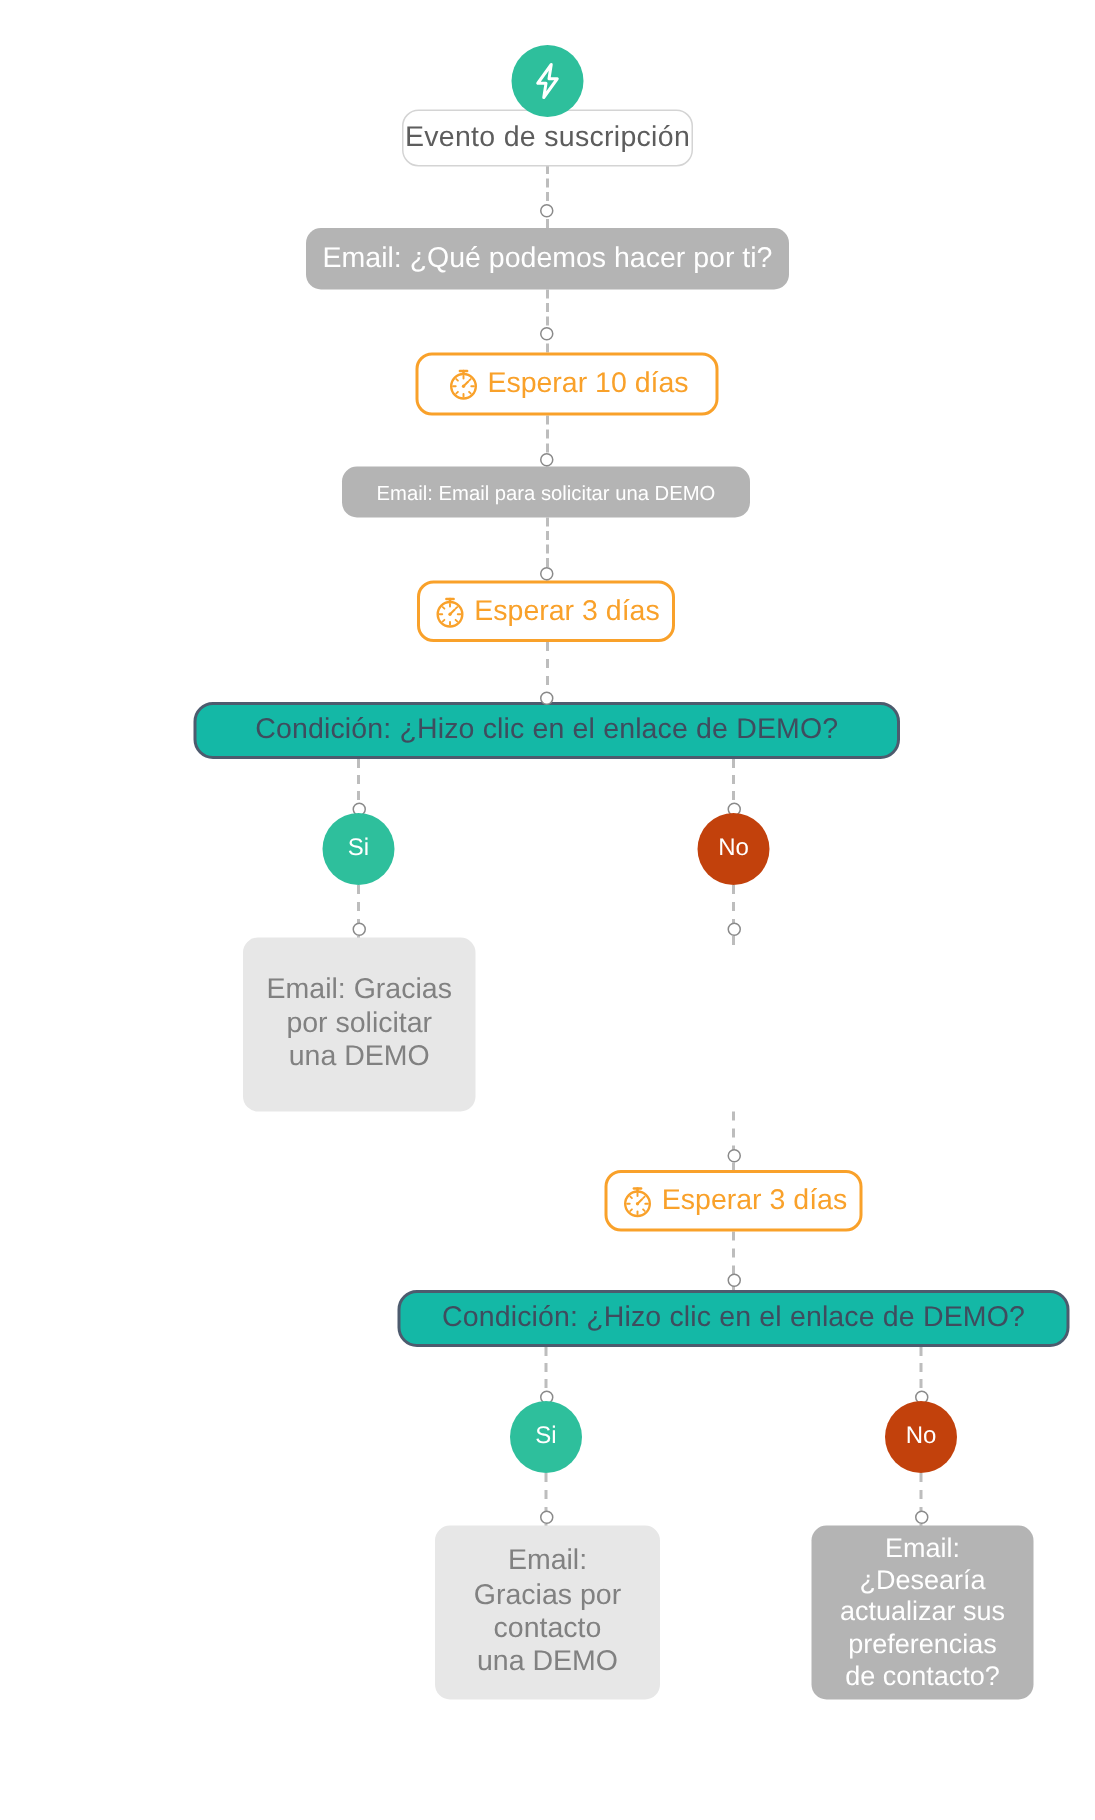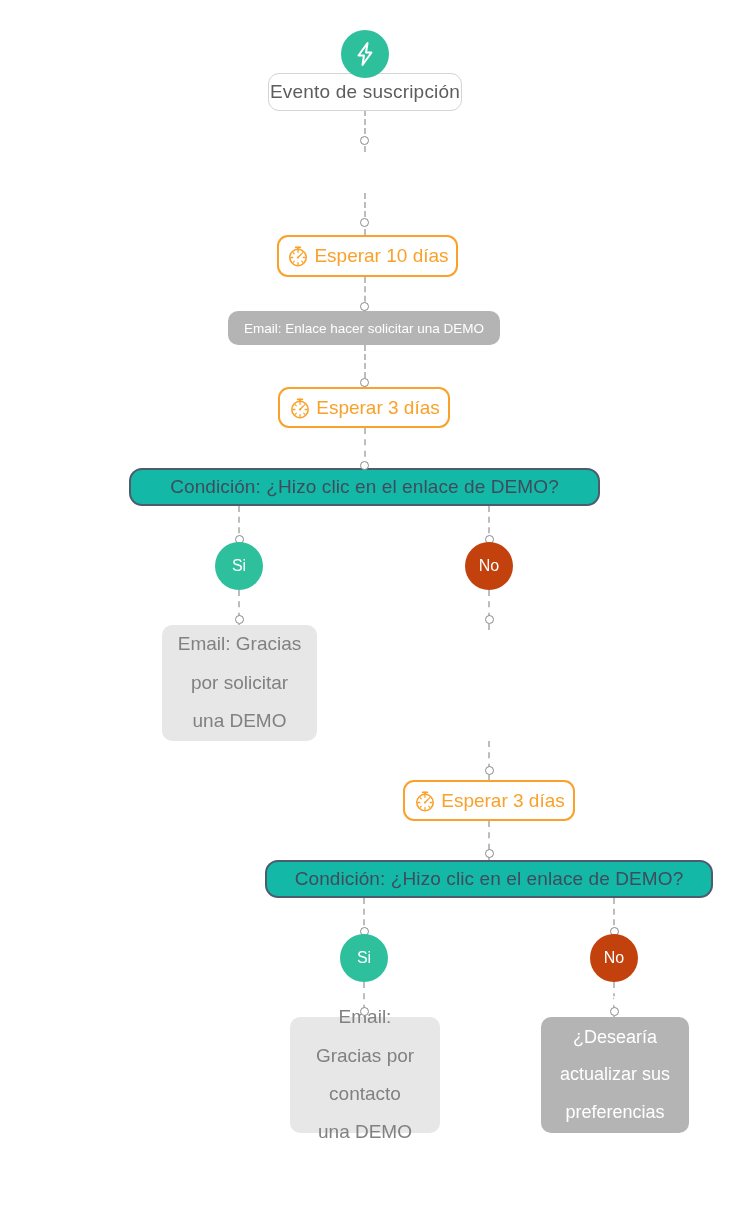--- a/index.html
+++ b/index.html
@@ -113,21 +113,21 @@
     display: flex;
     align-items: center;
     justify-content: center;
     color: #ffffff;
     font-size: 16px;
     z-index: 3;
   }
   .branch-yes { background: #2ebf9c; }
   .branch-no  { background: #c2410c; }
 
-  .ml { line-height: 1.18; gap: 16px; }
+  .ml { line-height: 1.18; }
 </style>
 </head>
 <body>
 
 <div id="canvas">
 
   <div class="conn" style="left:364px; top:110px; height:42px;"></div>
   <div class="dot" style="left:360px; top:136px;"></div>
 
   <div class="conn" style="left:364px; top:193px; height:42px;"></div>
@@ -170,42 +170,45 @@
 
   <div class="bolt-circle" style="left:341px; top:30px;">
     <svg width="24" height="26" viewBox="0 0 24 26">
       <path d="M14.5 2 L5.5 14.5 L11 14.5 L9.5 24 L18.5 11.5 L13 11.5 Z" fill="none" stroke="#ffffff" stroke-width="2" stroke-linejoin="round" stroke-linecap="round"></path>
     </svg>
   </div>
   <div class="node node-trigger" style="left:268px; top:73px; width:194px; height:38px;">
     <span>Evento de suscripción</span>
   </div>
 
-
-  <div class="node node-wait" style="left:277px; top:235px; width:181px; height:42px;">
+  <div class="node node-email-dark" style="left:204px; top:152px; width:322px; height:41px; font-size:19px;">
+    <span>Email: ¿Qué podemos hacer por ti?</span>
+  </div>
+
+  <div class="node node-wait" style="left:277px; top:235px; width:202px; height:42px;">
     <svg width="24" height="24" viewBox="0 0 24 24">
       <circle cx="12" cy="13.5" r="8.2" fill="none" stroke="#f9a12a" stroke-width="1.6"></circle>
       <circle cx="12" cy="13.5" r="1.1" fill="#f9a12a"></circle>
       <line x1="12" y1="13.5" x2="15" y2="10.5" stroke="#f9a12a" stroke-width="1.4" stroke-linecap="round"></line>
       <line x1="12" y1="6.6" x2="12" y2="8.3" stroke="#f9a12a" stroke-width="1.3" stroke-linecap="round"></line>
       <line x1="12" y1="18.7" x2="12" y2="20.4" stroke="#f9a12a" stroke-width="1.3" stroke-linecap="round"></line>
       <line x1="5.1" y1="13.5" x2="6.8" y2="13.5" stroke="#f9a12a" stroke-width="1.3" stroke-linecap="round"></line>
       <line x1="17.2" y1="13.5" x2="18.9" y2="13.5" stroke="#f9a12a" stroke-width="1.3" stroke-linecap="round"></line>
       <line x1="7.2" y1="8.7" x2="8.3" y2="9.8" stroke="#f9a12a" stroke-width="1.2" stroke-linecap="round"></line>
       <line x1="15.7" y1="17.2" x2="16.8" y2="18.3" stroke="#f9a12a" stroke-width="1.2" stroke-linecap="round"></line>
       <line x1="16.8" y1="8.7" x2="15.7" y2="9.8" stroke="#f9a12a" stroke-width="1.2" stroke-linecap="round"></line>
       <line x1="8.3" y1="17.2" x2="7.2" y2="18.3" stroke="#f9a12a" stroke-width="1.2" stroke-linecap="round"></line>
       <line x1="9.6" y1="3.3" x2="14.4" y2="3.3" stroke="#f9a12a" stroke-width="1.7" stroke-linecap="round"></line>
       <line x1="12" y1="3.3" x2="12" y2="5.3" stroke="#f9a12a" stroke-width="1.7" stroke-linecap="round"></line>
     </svg>
     <span class="wait-label">Esperar 10 días</span>
   </div>
 
   <div class="node node-email-dark" style="left:228px; top:311px; width:272px; height:34px; font-size:13.5px;">
-    <span>Email: Enlace hacer solicitar una DEMO</span>
+    <span>Email: Email para solicitar una DEMO</span>
   </div>
 
   <div class="node node-wait" style="left:278px; top:387px; width:172px; height:41px;">
     <svg width="24" height="24" viewBox="0 0 24 24">
       <circle cx="12" cy="13.5" r="8.2" fill="none" stroke="#f9a12a" stroke-width="1.6"></circle>
       <circle cx="12" cy="13.5" r="1.1" fill="#f9a12a"></circle>
       <line x1="12" y1="13.5" x2="15" y2="10.5" stroke="#f9a12a" stroke-width="1.4" stroke-linecap="round"></line>
       <line x1="12" y1="6.6" x2="12" y2="8.3" stroke="#f9a12a" stroke-width="1.3" stroke-linecap="round"></line>
       <line x1="12" y1="18.7" x2="12" y2="20.4" stroke="#f9a12a" stroke-width="1.3" stroke-linecap="round"></line>
       <line x1="5.1" y1="13.5" x2="6.8" y2="13.5" stroke="#f9a12a" stroke-width="1.3" stroke-linecap="round"></line>

